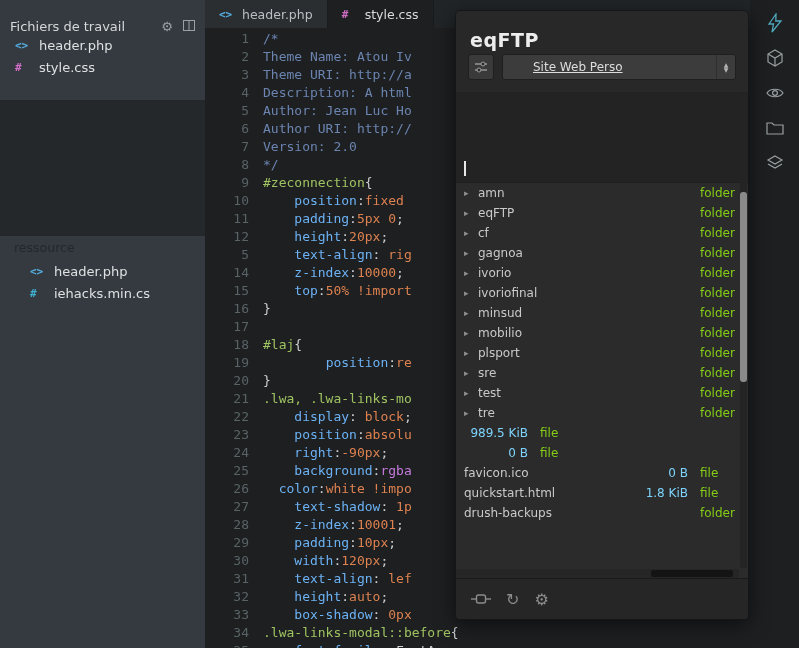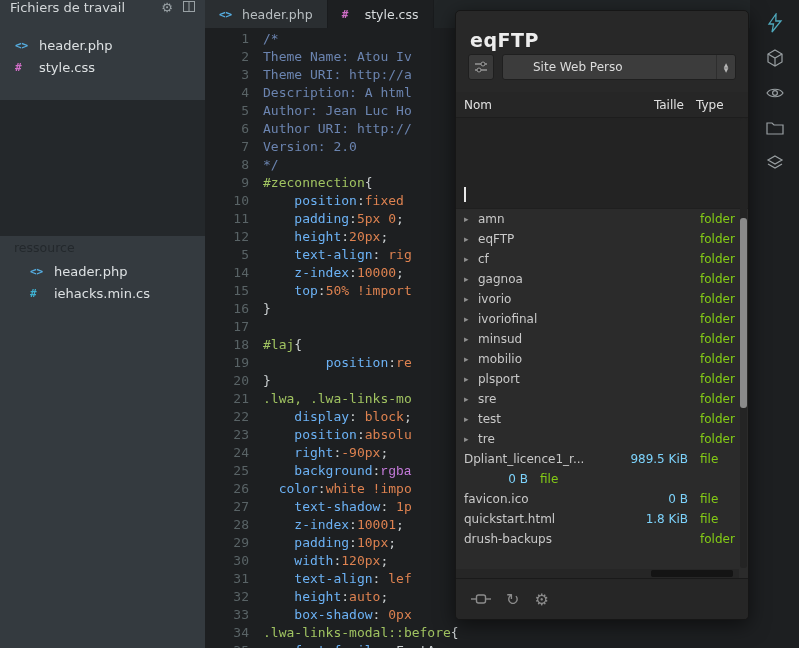--- a/index.html
+++ b/index.html
@@ -2,21 +2,21 @@
 <html style="--comment-blue: #6b84b0; --selector-green: #a0c361; --property-blue: #6cb2f5; --value-orange: #de8250; --function-purple: #c57bdb; --php-icon-blue: #56aee2; --css-icon-pink: #d06ec7; --cs-icon-teal: #3fb0d0; --live-preview-teal: #4fa8bc;"><head>
 <meta charset="utf-8">
 <style>
   html,body{margin:0;padding:0;background:#1d1f21;}
   body{width:799px;height:648px;overflow:hidden;position:relative;
        font-family:"DejaVu Sans","Liberation Sans",sans-serif;
        -webkit-font-smoothing:antialiased;}
 
   
   #sidebar{position:absolute;left:0;top:0;bottom:0;width:205px;background:#343a3f;color:#cfd4d7;}
-  .sb-header{height:34px;display:flex;align-items:flex-start;padding:0 10px;font-size:13px;color:#d4d8da;}
+  .sb-header{height:34px;display:flex;align-items:flex-end;padding:0 10px;font-size:13px;color:#d4d8da;}
   .sb-hicons{margin-left:auto;display:flex;align-items:center;gap:10px;color:#99a1a5;}
   .sb-hicons .gg{font-size:13px;cursor:default;}
   .file-item{height:22px;display:flex;align-items:center;gap:8px;font-size:13px;color:#dde1e3;}
   .wf .file-item{padding-left:15px;}
   .pf .file-item{padding-left:30px;}
   .fic{font-family:"DejaVu Sans Mono",monospace;font-weight:bold;font-size:11px;width:16px;display:inline-block;}
   .ic-php{color:var(--php-icon-blue);}
   .ic-css{color:var(--css-icon-pink);}
   .ic-cs{color:var(--cs-icon-teal);}
   .sb-gap{height:22px;}
@@ -32,40 +32,40 @@
   #editor{position:absolute;top:28px;left:0;right:0;bottom:0;overflow:hidden;
           font-family:"DejaVu Sans Mono","Liberation Mono",monospace;font-size:13px;line-height:18px;
           padding-top:2px;}
   .cl{height:18px;white-space:pre;}
   .ln{display:inline-block;width:44px;text-align:right;margin-right:14px;color:#596366;}
   .lt{white-space:pre;}
   .tk-com{color:var(--comment-blue);}
   .tk-sel{color:var(--selector-green);}
   .tk-prop{color:var(--property-blue);}
   .tk-val{color:var(--value-orange);}
-  .tk-fn{color:var(--function-purple);font-family:Liberation Mono, monospace;}
+  .tk-fn{color:var(--function-purple);}
   .tk-pun{color:#ccd1d3;}
 
   
   #right-toolbar{position:absolute;right:0;top:0;bottom:0;width:49px;background:#1d1f21;
                  display:flex;flex-direction:column;align-items:center;padding-top:12px;gap:13px;}
   #right-toolbar .tbi{width:22px;height:22px;display:flex;align-items:center;justify-content:center;color:#9aa0a3;cursor:default;}
   #right-toolbar .tbi.live{color:var(--live-preview-teal);}
 
   
   #ftp-panel{position:absolute;left:455px;top:10px;width:292px;height:608px;background:#282828;
              border:1px solid #161616;border-radius:5px;box-shadow:0 5px 20px rgba(0,0,0,.55);
              z-index:20;color:#ccc;font-size:12px;display:flex;flex-direction:column;}
   .ftp-title{padding:18px 14px 3px;font-size:19px;color:#ededed;letter-spacing:.5px;font-weight:bold;}
   .ftp-controls{display:flex;align-items:center;gap:8px;margin:0 12px 12px;}
   .srv-btn{width:24px;height:24px;background:#3a3a3a;border:1px solid #1f1f1f;border-radius:3px;
            display:flex;align-items:center;justify-content:center;color:#9c9c9c;}
   .ftp-select{flex:1;height:24px;background:#3c3c3c;border:1px solid #1f1f1f;border-radius:3px;
               display:flex;align-items:center;color:#ddd;font-size:12px;cursor:default;}
-  .sel-txt{padding-left:30px;flex:1;}
+  .sel-txt{padding-left:30px;flex:1;text-decoration:underline;}
   .stepper{width:18px;display:flex;flex-direction:column;align-items:center;justify-content:center;
            font-size:6px;line-height:5px;color:#b7b7b7;border-left:1px solid #2e2e2e;height:100%;}
   .ftp-grid-header{display:flex;align-items:center;padding:6px 12px 5px 8px;color:#e0e0e0;
                    border-bottom:1px solid #1d1d1d;background:#262626;}
   .col-name{flex:1;}
   .col-size{width:64px;text-align:right;}
   .col-type{width:40px;padding-left:12px;overflow:hidden;white-space:nowrap;}
   .ftp-list{flex:1;position:relative;background:#2b2b2b;overflow:hidden;}
   .ftp-empty{height:90px;background:#232323;border-bottom:1px solid #1f1f1f;position:relative;}
   .cursor{position:absolute;left:8px;bottom:6px;width:2px;height:15px;background:#e8e8e8;}
@@ -220,25 +220,20 @@
     </span>
     <div class="ftp-select">
       <span class="sel-txt">Site Web Perso</span>
       <span class="stepper">
         <span>▲</span>
         <span>▼</span>
       </span>
     </div>
   </div>
 
-  <div class="ftp-grid-header">
-    <span class="col-name">Nom</span>
-    <span class="col-size">Taille</span>
-    <span class="col-type">Type</span>
-  </div>
 
   <div class="ftp-list">
     <div class="ftp-empty">
       <span class="cursor"></span>
     </div>
     <div id="ftp-rows">
         <div class="frow">
           <span class="farrow">▸</span>
           <span class="fn2">amn</span>
           <span class="fsz"></span>
@@ -304,21 +299,20 @@
           <span class="fsz"></span>
           <span class="fty">folder</span>
         </div>
         <div class="frow">
           <span class="farrow">▸</span>
           <span class="fn2">tre</span>
           <span class="fsz"></span>
           <span class="fty">folder</span>
         </div>
         <div class="frow">
-          <span class="fn2">Dpliant_licence1_r...</span>
           <span class="fsz">989.5 KiB</span>
           <span class="fty">file</span>
         </div>
         <div class="frow">
           <span class="fsz">0 B</span>
           <span class="fty">file</span>
         </div>
         <div class="frow">
           <span class="fn2">favicon.ico</span>
           <span class="fsz">0 B</span>

